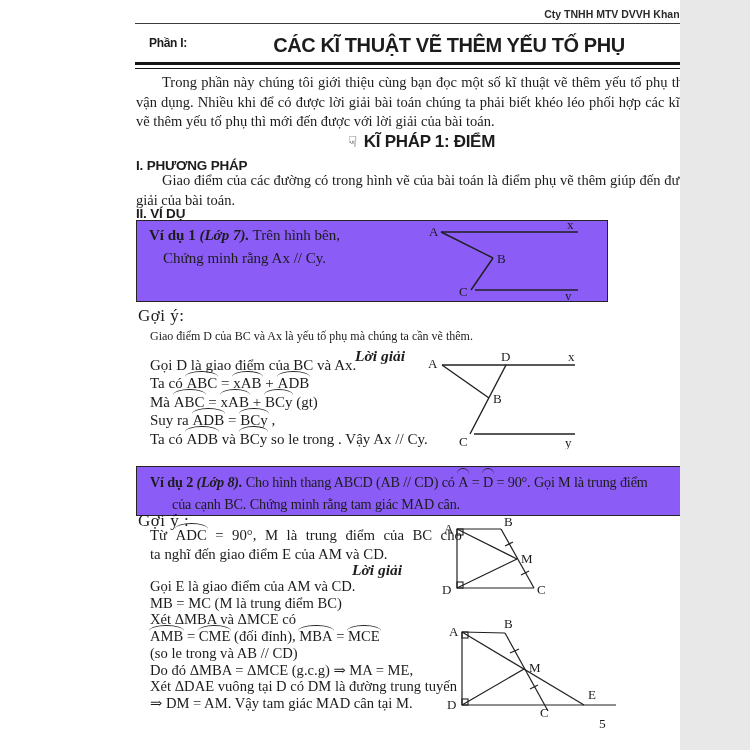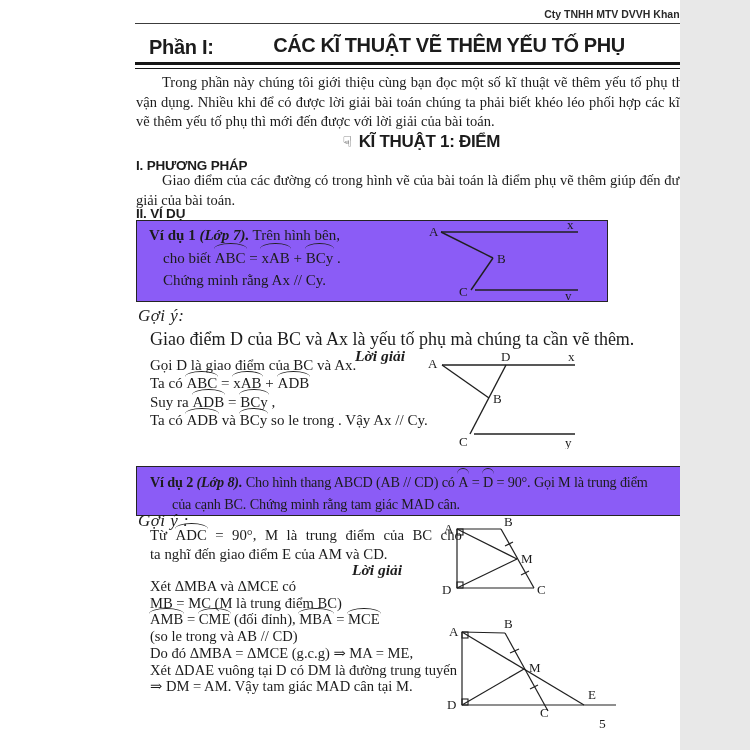--- a/index.html
+++ b/index.html
@@ -6,21 +6,21 @@
   .page{position:relative;width:680px;height:750px;background:#ffffff;overflow:hidden;
         font-family:"Liberation Serif","DejaVu Serif",serif;color:#1c1c1c;}
   .b{font-weight:bold;} .i{font-style:italic;}
 
   .company{position:absolute;top:8px;left:135px;width:573px;text-align:right;
            font-family:"Liberation Sans",sans-serif;font-weight:bold;font-size:10.5px;color:#2a2a2a;}
   .header-rule{position:absolute;top:23px;left:135px;width:573px;border-top:1.5px solid #3c3c3c;}
 
   .title-row{position:absolute;top:34px;left:135px;width:573px;height:28px;}
   .part-label{position:absolute;left:14px;top:2px;font-family:"Liberation Sans",sans-serif;
-              font-weight:bold;font-size:20px;letter-spacing:-0.3px;}
+              font-weight:bold;font-size:12px;letter-spacing:-0.3px;}
   .part-title{text-align:center;padding-left:55px;font-family:Liberation Sans, sans-serif;
               font-weight:bold;font-size:20px;letter-spacing:-0.4px;}
   .title-rule{position:absolute;top:62px;left:135px;width:573px;height:3px;
               border-top:3.5px solid #161616;border-bottom:1.5px solid #161616;}
 
   .bodytext{font-size:14.5px;line-height:19.5px;text-align:justify;}
   .intro{position:absolute;top:73px;left:136px;width:577px;text-indent:26px;}
 
   .tech-heading{position:absolute;top:132px;left:135px;width:573px;text-align:center;
                 font-family:"Liberation Sans",sans-serif;font-weight:bold;font-size:17px;letter-spacing:-0.3px;}
@@ -30,23 +30,23 @@
                font-weight:bold;font-size:13.5px;letter-spacing:-0.2px;}
   .method-body{position:absolute;top:171px;left:136px;width:577px;text-indent:26px;}
 
   .vdbox{position:absolute;left:136px;border:1.5px solid #242424;box-sizing:border-box;background:#8b5cf6;}
   .vd1{top:220px;width:472px;height:82px;}
   .vd2{top:466px;width:591px;height:50px;padding:4px 8px 0 13px;font-size:14.2px;
        letter-spacing:-0.15px;line-height:22px;white-space:nowrap;}
   .vd1-text{position:absolute;left:12px;top:3px;width:300px;font-size:15px;line-height:22.5px;white-space:nowrap;}
   .indent14{padding-left:14px;} .indent22{padding-left:22px;}
 
-  .script-label{font-style:italic;font-size:17px;letter-spacing:0.5px;}
+  .script-label{font-size:17px;letter-spacing:0.5px;}
   .hint1-label{position:absolute;top:306px;left:138px;}
-  .hint1-text{position:absolute;top:329px;left:150px;font-size:18px;}
+  .hint1-text{position:absolute;top:329px;left:150px;font-size:12px;}
   .sol1-label{position:absolute;top:347px;left:135px;width:490px;text-align:center;
               font-weight:bold;font-style:italic;font-size:15.5px;}
   .sol1{position:absolute;top:356px;left:150px;font-size:15px;line-height:18.4px;white-space:nowrap;}
 
   .hint2-label{position:absolute;top:511px;left:138px;}
   .hint2{position:absolute;top:526px;left:150px;width:312px;font-size:14.8px;line-height:18.5px;}
   .jline{text-align:justify;text-align-last:justify;}
   .sol2-label{position:absolute;top:561px;left:352px;font-weight:bold;font-style:italic;font-size:15.5px;}
   .sol2{position:absolute;top:578px;left:150px;width:322px;font-size:14.6px;line-height:16.7px;white-space:nowrap;}
 
@@ -73,31 +73,30 @@
 
   <div class="title-row">
     <span class="part-label">Phần I:</span>
     <div class="part-title">CÁC KĨ THUẬT VẼ THÊM YẾU TỐ PHỤ</div>
   </div>
   <div class="title-rule"></div>
 
   <div class="intro bodytext">Trong phần này chúng tôi giới thiệu cùng bạn đọc một số kĩ thuật vẽ thêm yếu tố phụ thường vận dụng. Nhiều khi để có được lời giải bài toán chúng ta phải biết khéo léo phối hợp các kĩ thuật vẽ thêm yếu tố phụ thì mới đến được với lời giải của bài toán.</div>
 
   <div class="tech-heading">
-    <span class="pointer">☟</span><span>KĨ THUẬT 1: ĐIỂM</span>
+    <span class="pointer">☟</span><span>KĨ PHÁP 1: ĐIỂM</span>
   </div>
 
   <div class="sec-heading" style="top:158px;">I. PHƯƠNG PHÁP</div>
   <div class="method-body bodytext">Giao điểm của các đường có trong hình vẽ của bài toán là điểm phụ vẽ thêm giúp đến được lời giải của bài toán.</div>
   <div class="sec-heading" style="top:206px;">II. VÍ DỤ</div>
 
   <div class="vdbox vd1">
     <div class="vd1-text">
       <div><span class="b">Ví dụ 1 </span><span class="b i">(Lớp 7).</span><span> Trên hình bên,</span></div>
-      <div class="indent14"><span>cho biết </span><span class="hat">ABC</span><span> = </span><span class="hat">xAB</span><span> + </span><span class="hat">BCy</span><span> .</span></div>
       <div class="indent14"><span>Chứng minh rằng Ax // Cy.</span></div>
     </div>
   </div>
   <svg class="fig fig1" width="162" height="78" viewBox="0 0 162 78">
     <line x1="13" y1="10" x2="150" y2="10"></line>
     <line x1="13" y1="10" x2="65" y2="36"></line>
     <line x1="65" y1="36" x2="43" y2="68"></line>
     <line x1="47" y1="68" x2="150" y2="68"></line>
     <text x="1" y="14">A</text>
     <text x="69" y="41">B</text>
@@ -106,20 +105,21 @@
     <text x="137" y="78">y</text>
   </svg>
 
   <div class="hint1-label script-label">Gợi ý:</div>
   <div class="hint1-text">Giao điểm D của BC và Ax là yếu tố phụ mà chúng ta cần vẽ thêm.</div>
   <div class="sol1-label">Lời giải</div>
 
   <div class="sol1">
     <div><span>Gọi D là giao điểm của BC và Ax.</span></div>
     <div><span>Ta có </span><span class="hat">ABC</span><span> = </span><span class="hat">xAB</span><span> + </span><span class="hat">ADB</span></div>
+    <div><span>Mà </span><span class="hat">ABC</span><span> = </span><span class="hat">xAB</span><span> + </span><span class="hat">BCy</span><span> (gt)</span></div>
     <div><span>Suy ra </span><span class="hat">ADB</span><span> = </span><span class="hat">BCy</span><span> ,</span></div>
     <div><span>Ta có </span><span class="hat">ADB</span><span> và </span><span class="hat">BCy</span><span> so le trong . Vậy Ax // Cy.</span></div>
   </div>
 
   <svg class="fig fig2" width="155" height="98" viewBox="0 0 155 98">
     <line x1="17" y1="14" x2="150" y2="14"></line>
     <line x1="17" y1="14" x2="64" y2="47"></line>
     <line x1="45" y1="83" x2="81" y2="14"></line>
     <line x1="49" y1="83" x2="150" y2="83"></line>
     <text x="3" y="17">A</text>
@@ -136,22 +136,23 @@
   </div>
 
   <div class="hint2-label script-label">Gợi ý :</div>
   <div class="hint2">
     <div class="jline"><span>Từ </span><span class="hat">ADC</span><span> = 90°, M là trung điểm của BC cho</span></div>
     <div><span>ta nghĩ đến giao điểm E của AM và CD.</span></div>
   </div>
   <div class="sol2-label">Lời giải</div>
 
   <div class="sol2">
+    <div><span>Gọi E là giao điểm của AM và CD.</span></div>
+    <div><span>MB = MC (M là trung điểm BC)</span></div>
     <div><span>Xét ΔMBA và ΔMCE có</span></div>
-    <div><span>MB = MC (M là trung điểm BC)</span></div>
     <div><span class="hat">AMB</span><span> = </span><span class="hat">CME</span><span> (đối đỉnh), </span><span class="hat">MBA</span><span> = </span><span class="hat">MCE</span></div>
     <div><span>(so le trong và AB // CD)</span></div>
     <div><span>Do đó ΔMBA = ΔMCE (g.c.g) ⇒ MA = ME,</span></div>
     <div><span>Xét ΔDAE vuông tại D có DM là đường trung tuyến</span></div>
     <div><span>⇒ DM = AM. Vậy tam giác MAD cân tại M.</span></div>
   </div>
 
   <svg class="fig fig3" width="120" height="88" viewBox="0 0 120 88">
     <line class="thin" x1="17" y1="15" x2="61" y2="15"></line>
     <line class="thin" x1="17" y1="15" x2="17" y2="74"></line>

